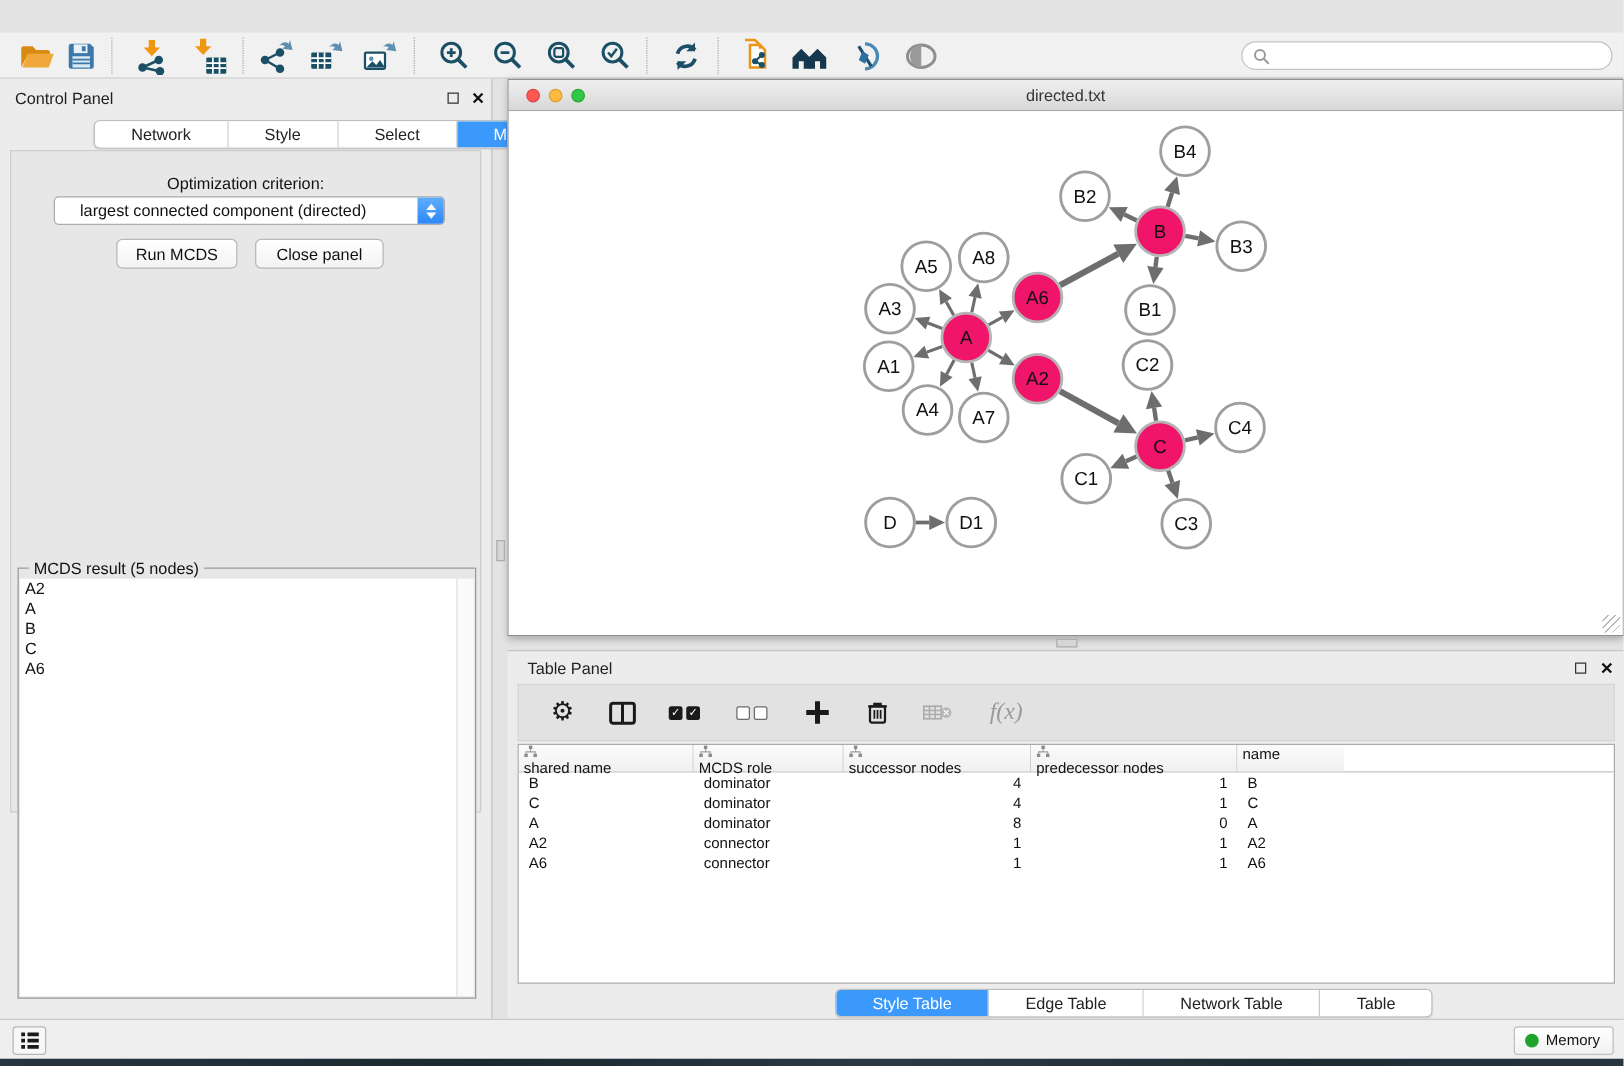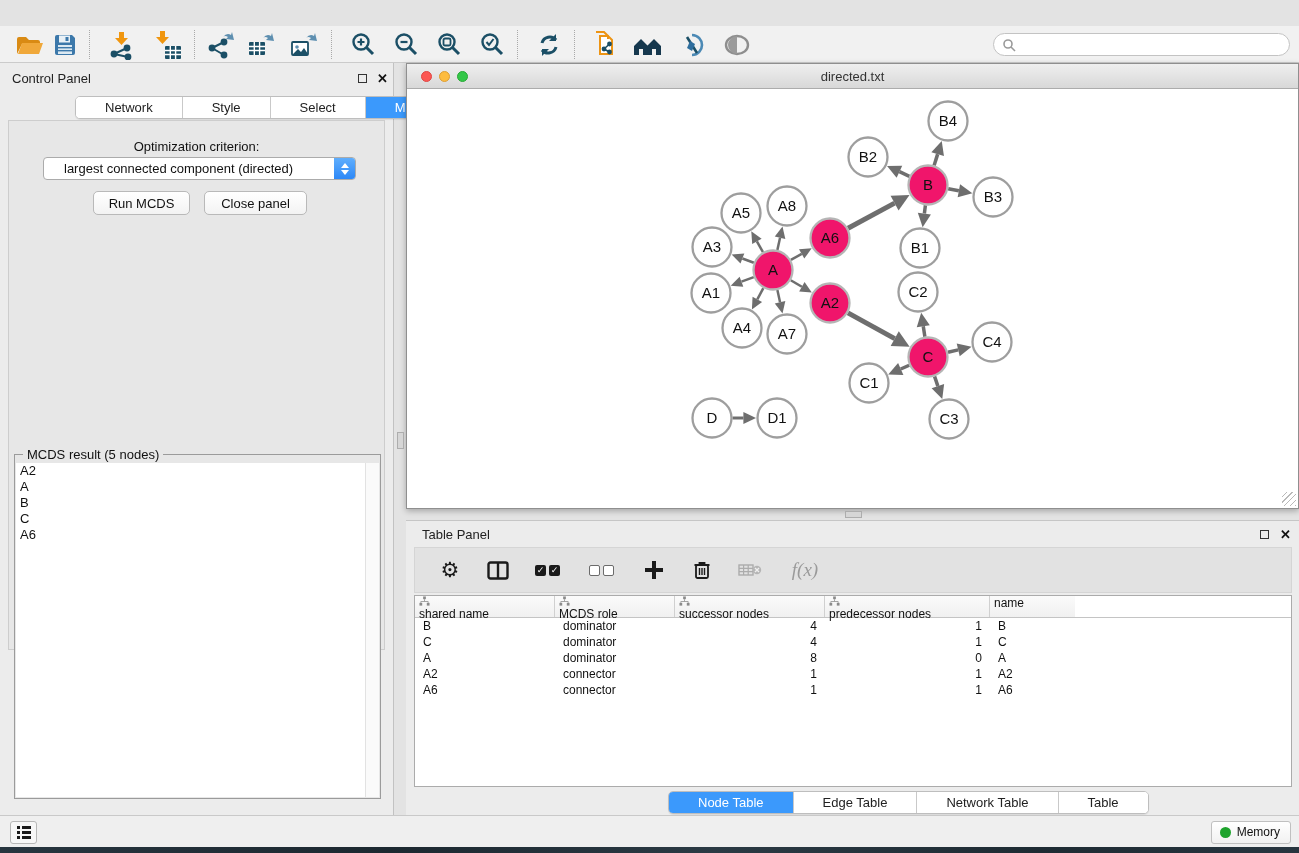--- a/index.html
+++ b/index.html
@@ -591,21 +591,21 @@
             <div class="td c0">A6</div>
             <div class="td c1">connector</div>
             <div class="td c2 num">1</div>
             <div class="td c3 num">1</div>
             <div class="td c4">A6</div>
           </div>
         </div>
     </div>
 
     <div class="segwrap" style="left:262px; top:270px;" id="tp-tabs">
-        <div class="seg sel">Node Table</div>
+        <div class="seg sel">Style Table</div>
         <div class="seg">Edge Table</div>
         <div class="seg">Network Table</div>
         <div class="seg">Table</div>
       </div>
   </div>
 
   <div class="statusbar">
     <div class="listbtn">
       <svg width="16" height="15" viewBox="0 0 16 15">
           <g fill="#1A1A1A">

